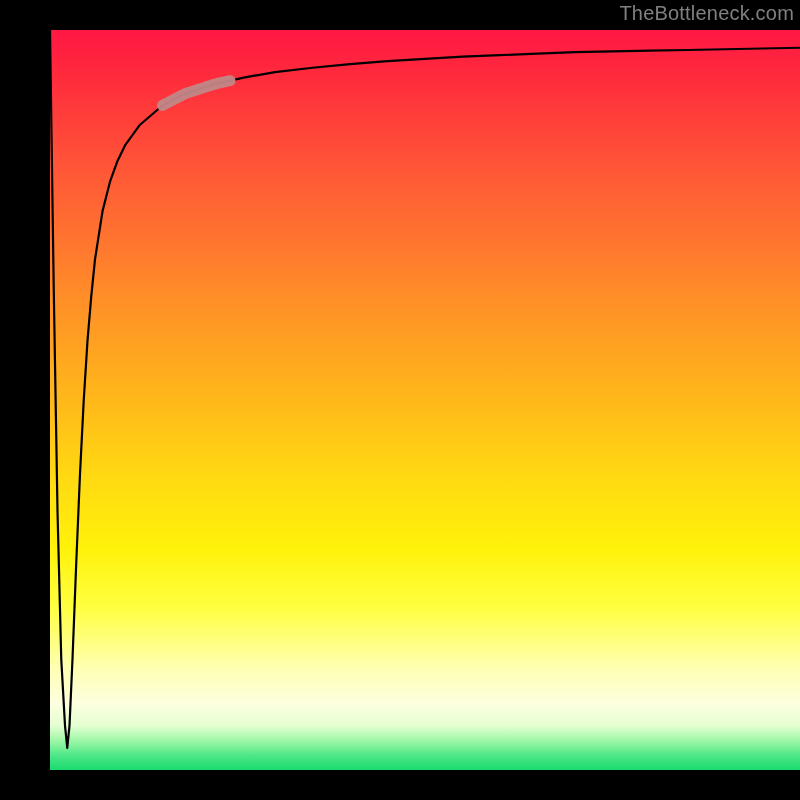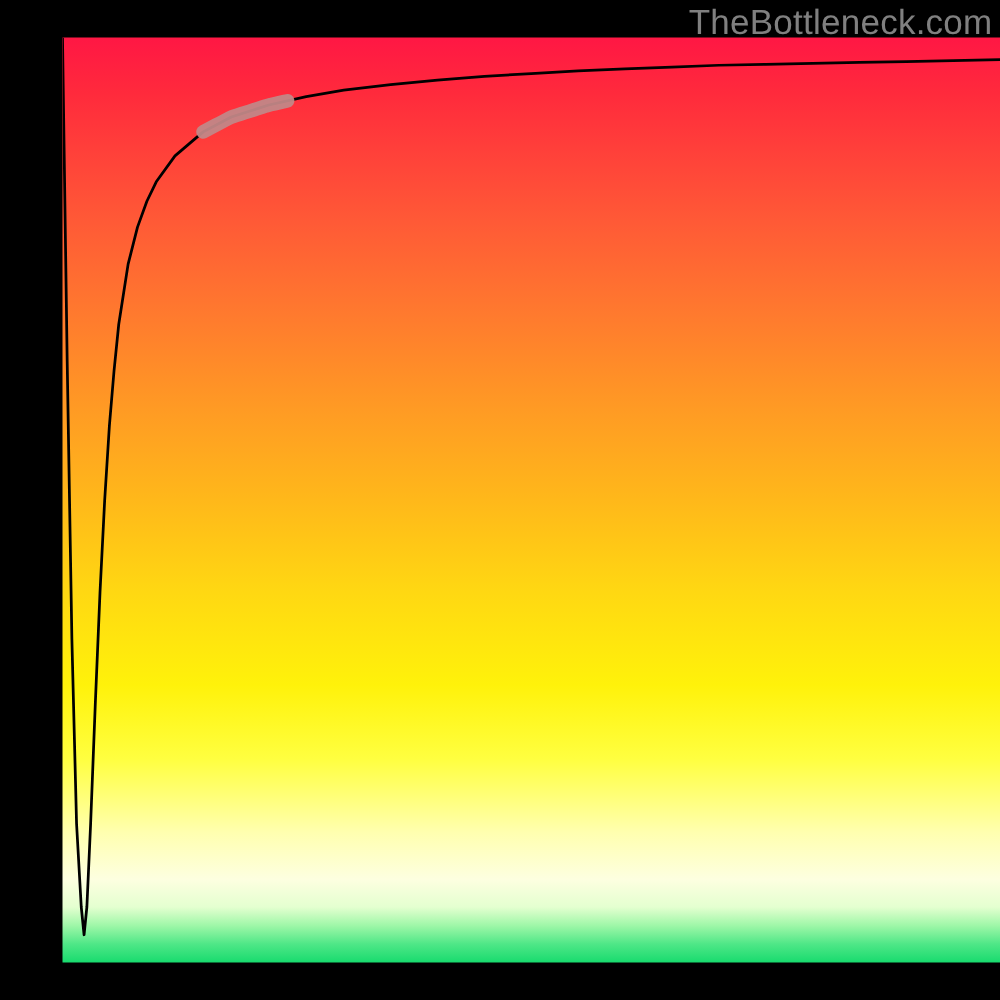--- a/index.html
+++ b/index.html
@@ -15,21 +15,21 @@
     position: relative;
     width: 800px;
     height: 800px;
     background: #000;
   }
   .watermark {
     position: absolute;
     top: 2px;
     right: 6px;
     color: #808080;
-    font-size: 28px;
+    font-size: 20px;
     font-weight: 400;
     letter-spacing: 0.2px;
     z-index: 10;
   }
   .plot-area {
     position: absolute;
     left: 50px;
     top: 30px;
     width: 750px;
     height: 740px;

